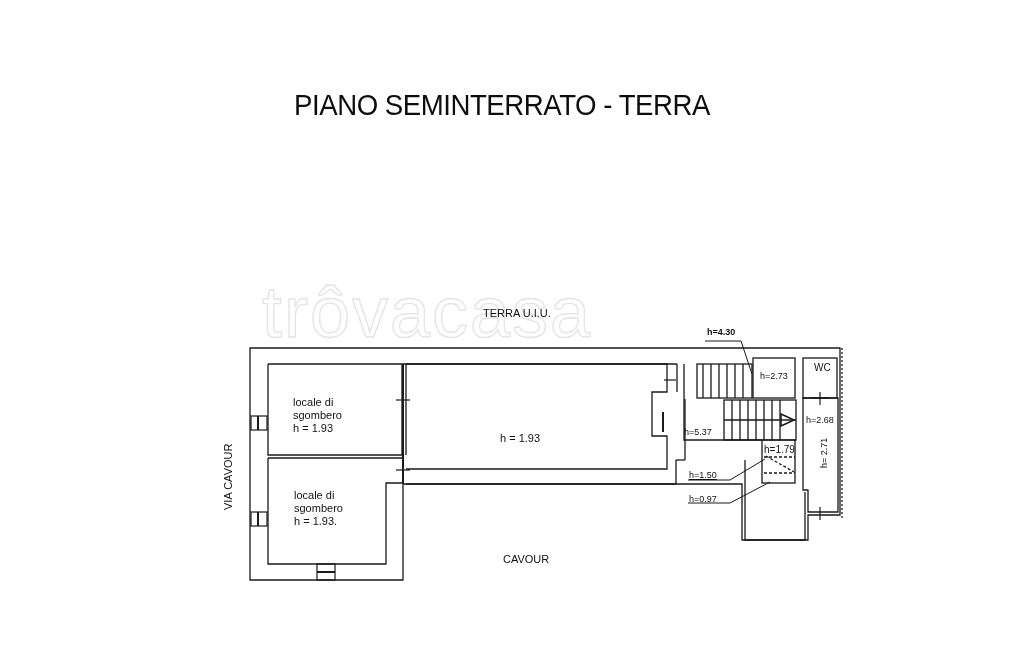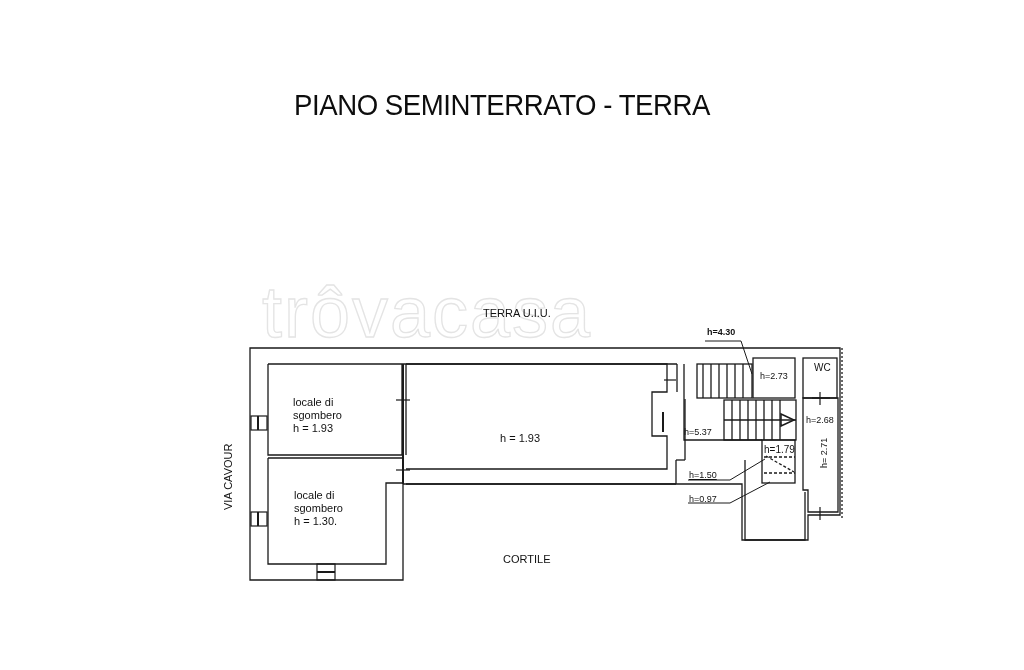--- a/index.html
+++ b/index.html
@@ -153,32 +153,32 @@
       <line x1="820" y1="392" x2="820" y2="405"></line>
       <line x1="820" y1="507" x2="820" y2="520"></line>
     </g>
   </g>
 </svg>
 
 <div class="lbl md" style="left:483px;top:307px;">TERRA U.I.U.</div>
 
 <div class="lbl md rot" style="left:222px;top:510px;">VIA CAVOUR</div>
 
-<div class="lbl md" style="left:503px;top:553px;">CORTILE</div>
+<div class="lbl md" style="left:503px;top:553px;">CAVOUR</div>
 
 <div class="lbl md" style="left:293px;top:396px;">
   <div>locale di</div>
   <div>sgombero</div>
   <div>h = 1.93</div>
 </div>
 
 <div class="lbl md" style="left:294px;top:489px;">
   <div>locale di</div>
   <div>sgombero</div>
-  <div>h = 1.30.</div>
+  <div>h = 1.93.</div>
 </div>
 
 <div class="lbl md" style="left:500px;top:432px;">h = 1.93</div>
 
 <div class="lbl sm" style="left:707px;top:327px;font-weight:bold;">h=4.30</div>
 <div class="lbl sm" style="left:760px;top:371px;">h=2.73</div>
 <div class="lbl sm" style="left:814px;top:362px;font-size:10px;">WC</div>
 <div class="lbl sm" style="left:806px;top:371px;margin-top:44px;">h=2.68</div>
 <div class="lbl sm" style="left:684px;top:427px;">h=5.37</div>
 <div class="lbl sm" style="left:764px;top:444px;font-size:10px;text-align:right;">h=1.79</div>

